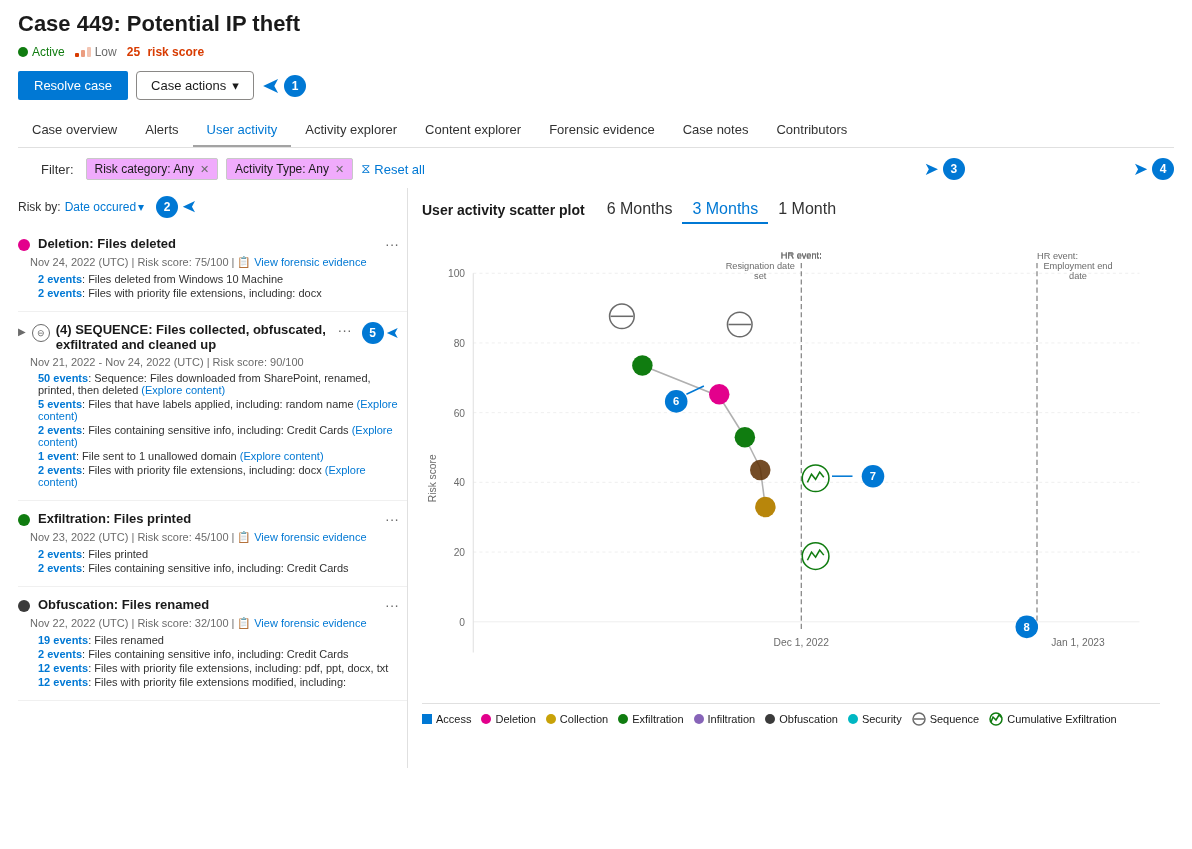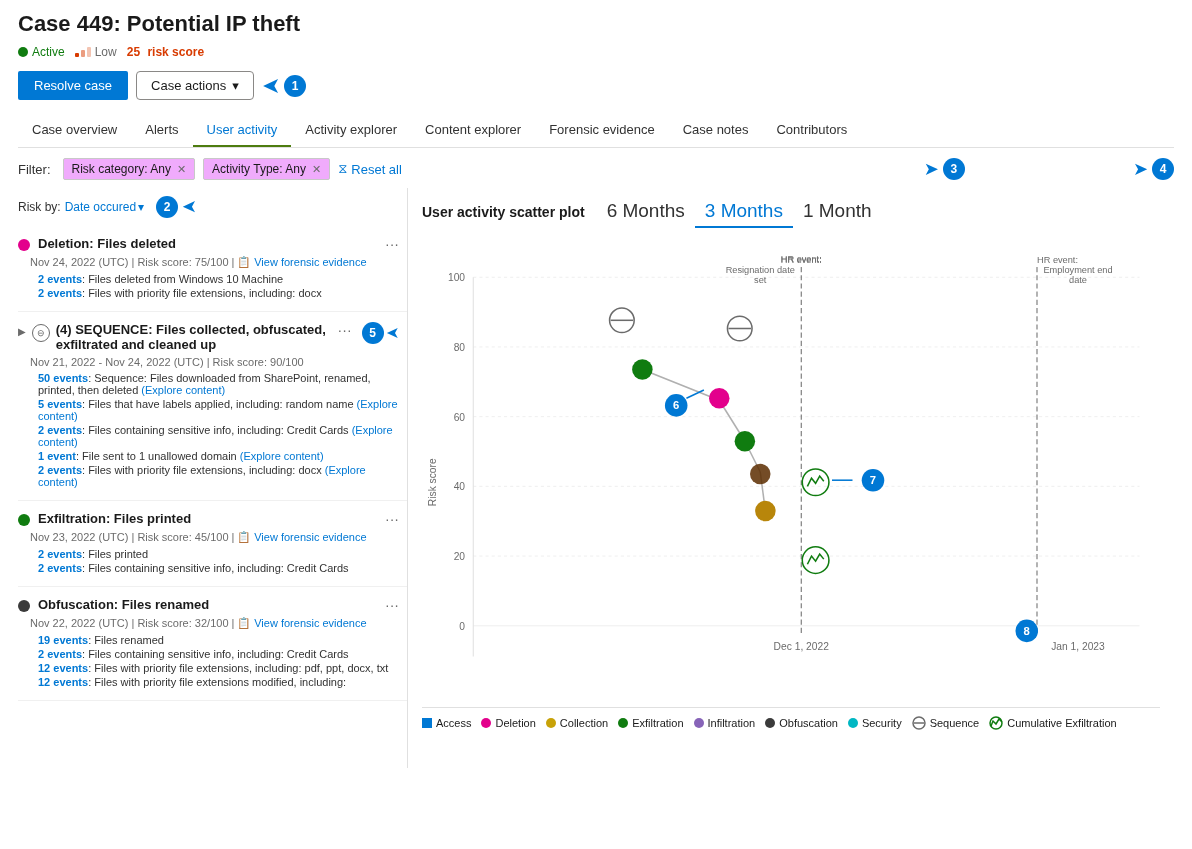--- a/index.html
+++ b/index.html
@@ -22,24 +22,24 @@
     .risk-score span { color: #d83b01; font-weight: 600; margin-right: 4px; }
     
     .action-buttons { display: flex; gap: 8px; margin-bottom: 14px; }
     .btn-resolve { background: #0078d4; color: #fff; border: none; padding: 6px 16px; border-radius: 2px; font-size: 13px; cursor: pointer; font-weight: 500; }
     .btn-case-actions { background: #fff; color: #1a1a1a; border: 1px solid #8a8886; padding: 6px 14px; border-radius: 4px; font-size: 13px; cursor: pointer; display: flex; align-items: center; gap: 6px; }
     .annotation-badge { background: #0078d4; color: #fff; border-radius: 50%; width: 22px; height: 22px; display: flex; align-items: center; justify-content: center; font-size: 12px; font-weight: 700; }
     
     
     .nav-tabs { display: flex; border-bottom: 1px solid #e0e0e0; margin-bottom: 0; }
     .nav-tab { padding: 8px 14px; font-size: 13px; color: #323232; cursor: pointer; border-bottom: 2px solid transparent; white-space: nowrap; }
-    .nav-tab.active { color: #0078d4; border-bottom: 2px solid #4d7c0f; font-weight: 500; }
-    
-    
-    .filter-bar { display: flex; align-items: center; gap: 8px; padding: 10px 0 8px 0; }
+    .nav-tab.active { color: #0078d4; border-bottom: 2px solid #a3a3a3; font-weight: 500; }
+    
+    
+    .filter-bar { display: flex; align-items: center; gap: 8px; padding: 10px 0 8px 0; margin-left: 23px; }
     .filter-label { font-size: 13px; color: #323232; margin-right: 4px; }
     .filter-chip { display: flex; align-items: center; gap: 4px; border: 1px solid #c8c8c8; border-radius: 2px; padding: 3px 8px; font-size: 12px; background: #f0abfc; }
     .filter-chip-x { cursor: pointer; color: #6b6b6b; font-size: 11px; margin-left: 2px; }
     .reset-btn { display: flex; align-items: center; gap: 4px; color: #0078d4; font-size: 13px; cursor: pointer; border: none; background: none; }
     
     
     .main-content { display: flex; height: 580px; }
     
     
     .left-panel { width: 390px; min-width: 390px; border-right: 1px solid #e0e0e0; overflow-y: auto; padding-right: 0; }
@@ -64,21 +64,21 @@
     .sequence-item { background: #fff; }
     .sequence-header { display: flex; align-items: flex-start; gap: 6px; margin-bottom: 4px; }
     .seq-expand { color: #6b6b6b; cursor: pointer; font-size: 10px; margin-top: 4px; }
     .seq-icon { display: flex; align-items: center; justify-content: center; width: 18px; height: 18px; border: 1px solid #6b6b6b; border-radius: 50%; font-size: 9px; color: #6b6b6b; margin-top: 2px; flex-shrink: 0; }
     
     
     .right-panel { flex: 1; padding: 8px 14px; overflow: hidden; }
     .scatter-header { display: flex; align-items: center; gap: 12px; margin-bottom: 14px; }
     .scatter-title { font-size: 14px; font-weight: 600; color: #1a1a1a; }
     .time-tabs { display: flex; gap: 0; }
-    .time-tab { padding: 4px 10px; font-size: 19px; color: #323232; cursor: pointer; border-bottom: 2px solid transparent; }
+    .time-tab { padding: 4px 10px; font-size: 16px; color: #323232; cursor: pointer; border-bottom: 2px solid transparent; }
     .time-tab.active { color: #0078d4; border-bottom: 2px solid #0078d4; }
     
     .scatter-container { position: relative; width: 100%; height: 490px; }
     .scatter-svg { width: 100%; height: 460px; }
     
     
     .legend { display: flex; flex-wrap: wrap; gap: 10px; align-items: center; padding: 8px 0; border-top: 1px solid #e0e0e0; margin-top: 2px; font-size: 11px; }
     .legend-item { display: flex; align-items: center; gap: 4px; }
     .legend-dot { width: 10px; height: 10px; border-radius: 50%; flex-shrink: 0; }
     .legend-sq { width: 10px; height: 10px; flex-shrink: 0; }

